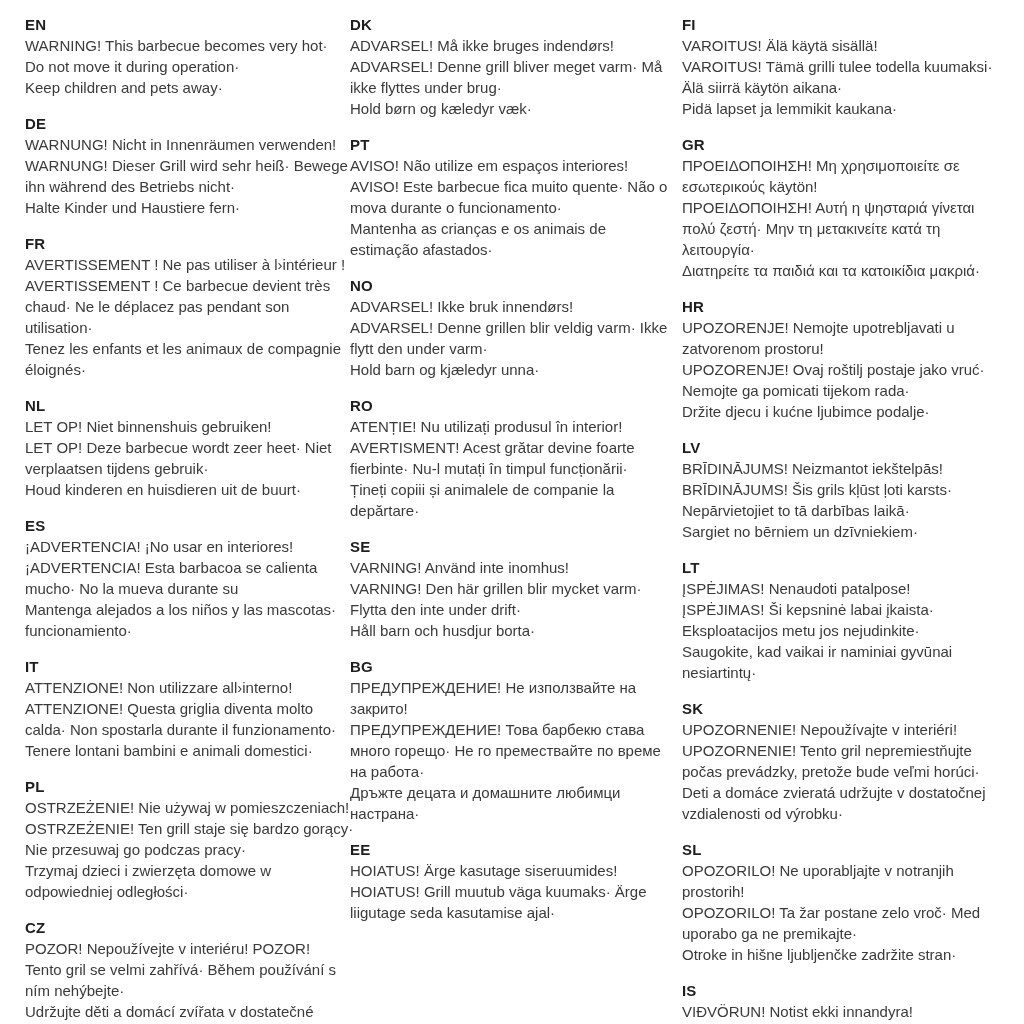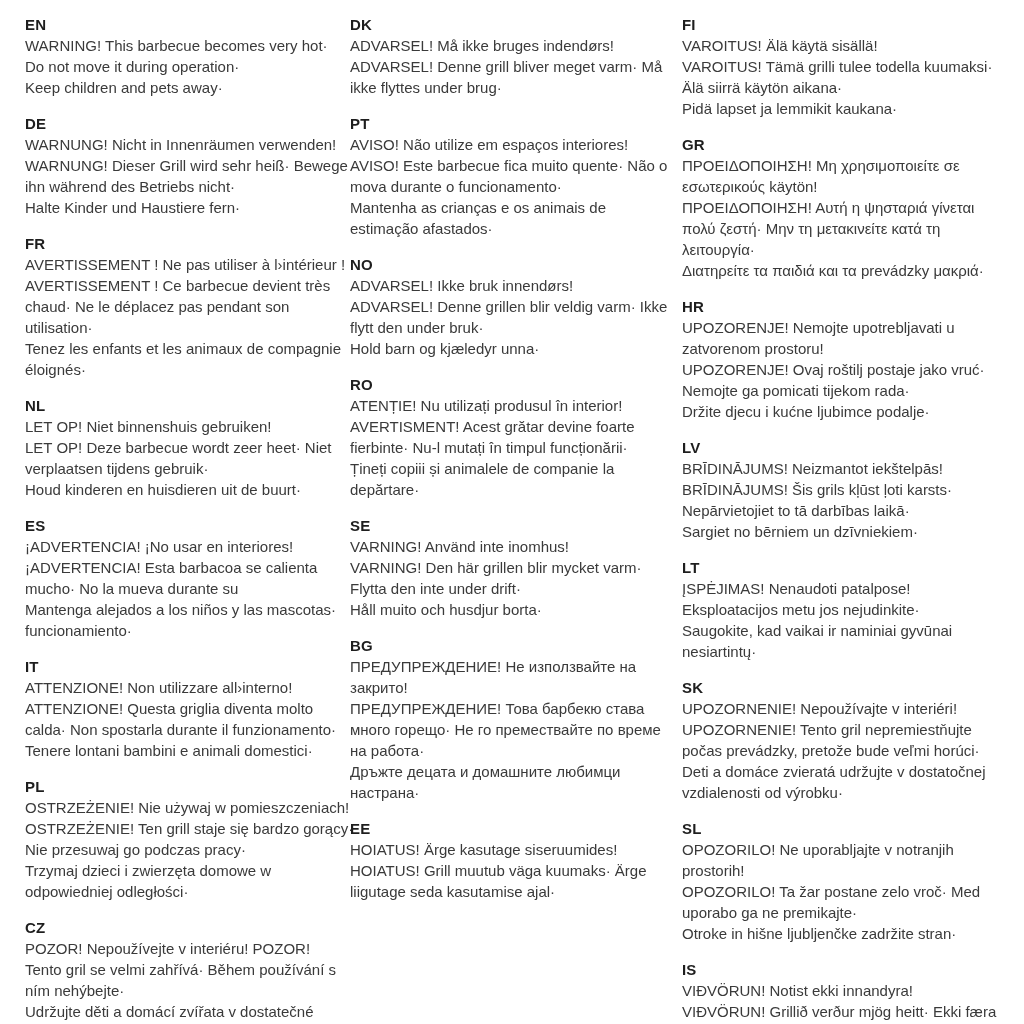--- a/index.html
+++ b/index.html
@@ -112,50 +112,51 @@
           <div class="warn-line">ním nehýbejte·</div>
           <div class="warn-line">Udržujte děti a domácí zvířata v dostatečné</div>
         </div>
       </div>
     <div class="column">
         <div class="section">
           <div class="lang-code">DK</div>
           <div class="warn-line">ADVARSEL! Må ikke bruges indendørs!</div>
           <div class="warn-line">ADVARSEL! Denne grill bliver meget varm· Må</div>
           <div class="warn-line">ikke flyttes under brug·</div>
+          <div class="warn-line">Hold børn og kæledyr væk·</div>
         </div>
         <div class="section">
           <div class="lang-code">PT</div>
           <div class="warn-line">AVISO! Não utilize em espaços interiores!</div>
           <div class="warn-line">AVISO! Este barbecue fica muito quente· Não o</div>
           <div class="warn-line">mova durante o funcionamento·</div>
           <div class="warn-line">Mantenha as crianças e os animais de</div>
           <div class="warn-line">estimação afastados·</div>
         </div>
         <div class="section">
           <div class="lang-code">NO</div>
           <div class="warn-line">ADVARSEL! Ikke bruk innendørs!</div>
           <div class="warn-line">ADVARSEL! Denne grillen blir veldig varm· Ikke</div>
-          <div class="warn-line">flytt den under bruk·</div>
+          <div class="warn-line">flytt den under varm·</div>
           <div class="warn-line">Hold barn og kjæledyr unna·</div>
         </div>
         <div class="section">
           <div class="lang-code">RO</div>
           <div class="warn-line">ATENȚIE! Nu utilizați produsul în interior!</div>
           <div class="warn-line">AVERTISMENT! Acest grătar devine foarte</div>
           <div class="warn-line">fierbinte· Nu-l mutați în timpul funcționării·</div>
           <div class="warn-line">Țineți copiii și animalele de companie la</div>
           <div class="warn-line">depărtare·</div>
         </div>
         <div class="section">
           <div class="lang-code">SE</div>
           <div class="warn-line">VARNING! Använd inte inomhus!</div>
           <div class="warn-line">VARNING! Den här grillen blir mycket varm·</div>
           <div class="warn-line">Flytta den inte under drift·</div>
-          <div class="warn-line">Håll muito och husdjur borta·</div>
+          <div class="warn-line">Håll barn och husdjur borta·</div>
         </div>
         <div class="section">
           <div class="lang-code">BG</div>
           <div class="warn-line">ПРЕДУПРЕЖДЕНИЕ! Не използвайте на</div>
           <div class="warn-line">закрито!</div>
           <div class="warn-line">ПРЕДУПРЕЖДЕНИЕ! Това барбекю става</div>
           <div class="warn-line">много горещо· Не го премествайте по време</div>
           <div class="warn-line">на работа·</div>
           <div class="warn-line">Дръжте децата и домашните любимци</div>
           <div class="warn-line">настрана·</div>
@@ -175,40 +176,41 @@
           <div class="warn-line">Älä siirrä käytön aikana·</div>
           <div class="warn-line">Pidä lapset ja lemmikit kaukana·</div>
         </div>
         <div class="section">
           <div class="lang-code">GR</div>
           <div class="warn-line">ΠΡΟΕΙΔΟΠΟΙΗΣΗ! Μη χρησιμοποιείτε σε</div>
           <div class="warn-line">εσωτερικούς käytön!</div>
           <div class="warn-line">ΠΡΟΕΙΔΟΠΟΙΗΣΗ! Αυτή η ψησταριά γίνεται</div>
           <div class="warn-line">πολύ ζεστή· Μην τη μετακινείτε κατά τη</div>
           <div class="warn-line">λειτουργία·</div>
-          <div class="warn-line">Διατηρείτε τα παιδιά και τα prevádzky μακριά·</div>
+          <div class="warn-line">Διατηρείτε τα παιδιά και τα κατοικίδια μακριά·</div>
         </div>
         <div class="section">
           <div class="lang-code">HR</div>
           <div class="warn-line">UPOZORENJE! Nemojte upotrebljavati u</div>
           <div class="warn-line">zatvorenom prostoru!</div>
           <div class="warn-line">UPOZORENJE! Ovaj roštilj postaje jako vruć·</div>
           <div class="warn-line">Nemojte ga pomicati tijekom rada·</div>
           <div class="warn-line">Držite djecu i kućne ljubimce podalje·</div>
         </div>
         <div class="section">
           <div class="lang-code">LV</div>
           <div class="warn-line">BRĪDINĀJUMS! Neizmantot iekštelpās!</div>
           <div class="warn-line">BRĪDINĀJUMS! Šis grils kļūst ļoti karsts·</div>
           <div class="warn-line">Nepārvietojiet to tā darbības laikā·</div>
           <div class="warn-line">Sargiet no bērniem un dzīvniekiem·</div>
         </div>
         <div class="section">
           <div class="lang-code">LT</div>
           <div class="warn-line">ĮSPĖJIMAS! Nenaudoti patalpose!</div>
+          <div class="warn-line">ĮSPĖJIMAS! Ši kepsninė labai įkaista·</div>
           <div class="warn-line">Eksploatacijos metu jos nejudinkite·</div>
           <div class="warn-line">Saugokite, kad vaikai ir naminiai gyvūnai</div>
           <div class="warn-line">nesiartintų·</div>
         </div>
         <div class="section">
           <div class="lang-code">SK</div>
           <div class="warn-line">UPOZORNENIE! Nepoužívajte v interiéri!</div>
           <div class="warn-line">UPOZORNENIE! Tento gril nepremiestňujte</div>
           <div class="warn-line">počas prevádzky, pretože bude veľmi horúci·</div>
           <div class="warn-line">Deti a domáce zvieratá udržujte v dostatočnej</div>

